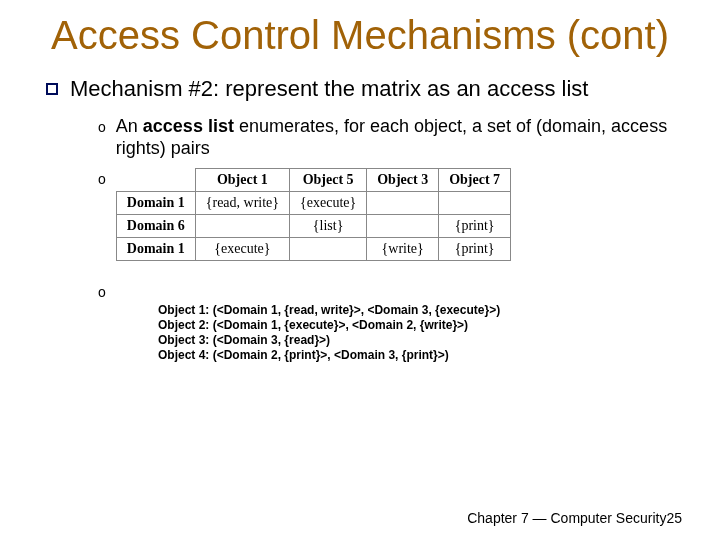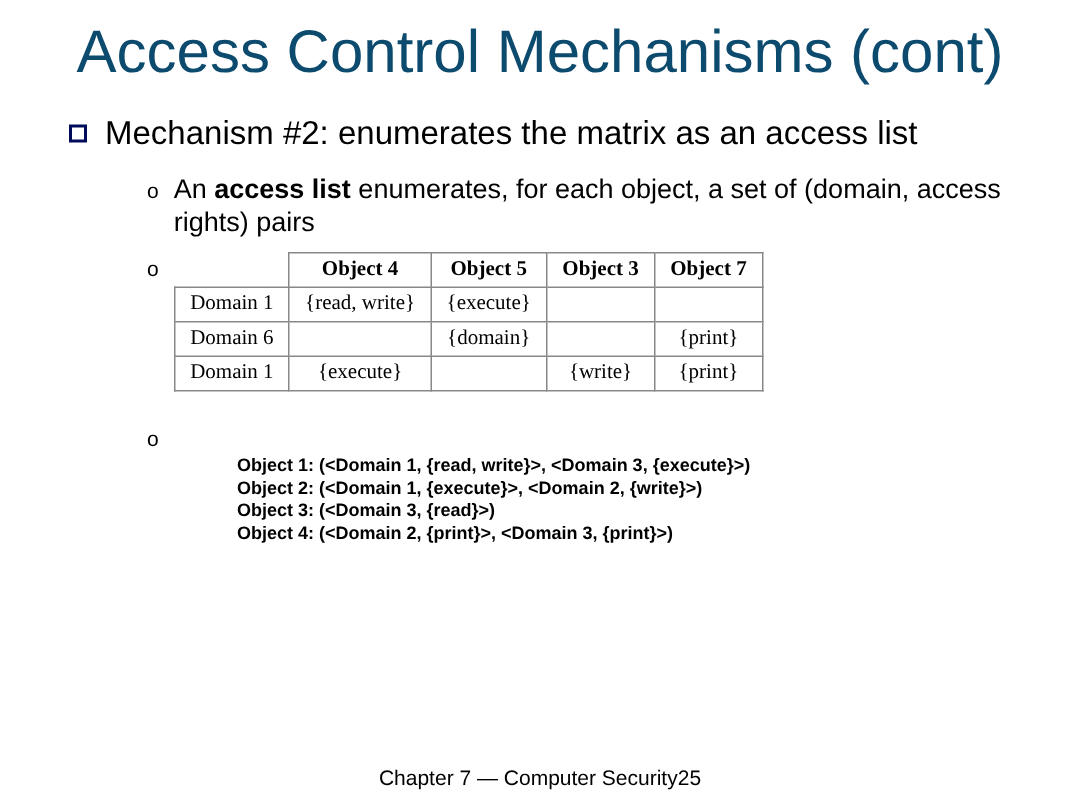--- a/index.html
+++ b/index.html
@@ -1,77 +1,77 @@
 <!DOCTYPE html>
 <html><head>
 <meta charset="utf-8">
 <style>
   * { box-sizing: border-box; margin: 0; padding: 0; }
   html, body { width: 720px; height: 540px; background: #fff; }
   body { font-family: "Comic Sans MS", "Comic Sans", cursive, sans-serif; color: #000; position: relative; }
   .slide { width: 720px; height: 540px; padding: 14px 40px 22px 40px; position: relative; }
-  .title { font-size: 40px; line-height: 1.05; text-align: center; color: #0c4a6e; font-weight: 400; margin-bottom: 20px; }
+  .title { font-size: 40px; line-height: 1.05; text-align: center; color: #a16207; font-weight: 400; margin-bottom: 20px; }
   .lvl1 { display: flex; gap: 12px; font-size: 22px; line-height: 1.2; margin-left: 6px; margin-bottom: 14px; }
   .lvl1 .bullet { width: 12px; height: 12px; border: 2px solid #000c5a; flex: 0 0 auto; margin-top: 7px; }
   .lvl2 { display: flex; gap: 10px; font-size: 18px; line-height: 1.2; margin-left: 58px; margin-bottom: 8px; }
   .lvl2 .bullet { flex: 0 0 auto; font-size: 14px; line-height: 22px; color: #000; }
   .lvl2img { margin-left: 58px; display: flex; gap: 10px; align-items: flex-start; margin-top: 2px; margin-bottom: 20px; }
   .lvl2img .bullet { flex: 0 0 auto; font-size: 14px; line-height: 22px; }
   table.matrix { border-collapse: collapse; font-family: "Times New Roman", serif; font-size: 14px; background: #fff; }
   table.matrix th, table.matrix td { border: 1px solid #888; padding: 3px 10px; text-align: center; }
   table.matrix th { font-weight: bold; }
-  table.matrix .rowhdr { text-align: left; font-weight: normal; }
+  table.matrix .rowhdr { text-align: left; font-weight: bold; }
   table.matrix .corner { border: none; background: transparent; }
   .al-block { margin-left: 58px; }
   .al-intro { display: flex; gap: 10px; font-size: 18px; line-height: 1.2; }
   .al-intro .bullet { flex: 0 0 auto; font-size: 14px; line-height: 22px; }
   .al-item { font-size: 12px; line-height: 1.25; margin-left: 60px; font-weight: bold; }
-  .footer { position: absolute; bottom: 14px; left: 38px; right: 38px; display: flex; justify-content: center; font-size: 14px; }
+  .footer { position: absolute; bottom: 14px; left: 38px; right: 38px; display: flex; justify-content: flex-end; font-size: 14px; }
   .b { font-weight: bold; }
 </style>
 </head>
 <body>
 
 <div class="slide">
   <h1 class="title">Access Control Mechanisms (cont)</h1>
 
   <div class="lvl1">
     <span class="bullet"></span>
-    <span>Mechanism #2: enumerates the matrix as an access list</span>
+    <span>Mechanism #2: represent the matrix as an access list</span>
   </div>
 
   <div class="lvl2">
     <span class="bullet">o</span>
     <span>
       <span>An </span><span class="b">access list</span><span> enumerates, for each object, a set of (domain, access rights) pairs</span>
     </span>
   </div>
 
   <div class="lvl2img">
     <span class="bullet">o</span>
     <table class="matrix">
       <tbody>
           <tr>
         <th class="corner"></th>
-        <th>Object 4</th>
+        <th>Object 1</th>
         <th>Object 5</th>
         <th>Object 3</th>
         <th>Object 7</th>
       </tr>
       <tr>
         <td class="rowhdr">Domain 1</td>
         <td>{read, write}</td>
         <td>{execute}</td>
         <td></td>
         <td></td>
       </tr>
       <tr>
         <td class="rowhdr">Domain 6</td>
         <td></td>
-        <td>{domain}</td>
+        <td>{list}</td>
         <td></td>
         <td>{print}</td>
       </tr>
       <tr>
         <td class="rowhdr">Domain 1</td>
         <td>{execute}</td>
         <td></td>
         <td>{write}</td>
         <td>{print}</td>
       </tr>

